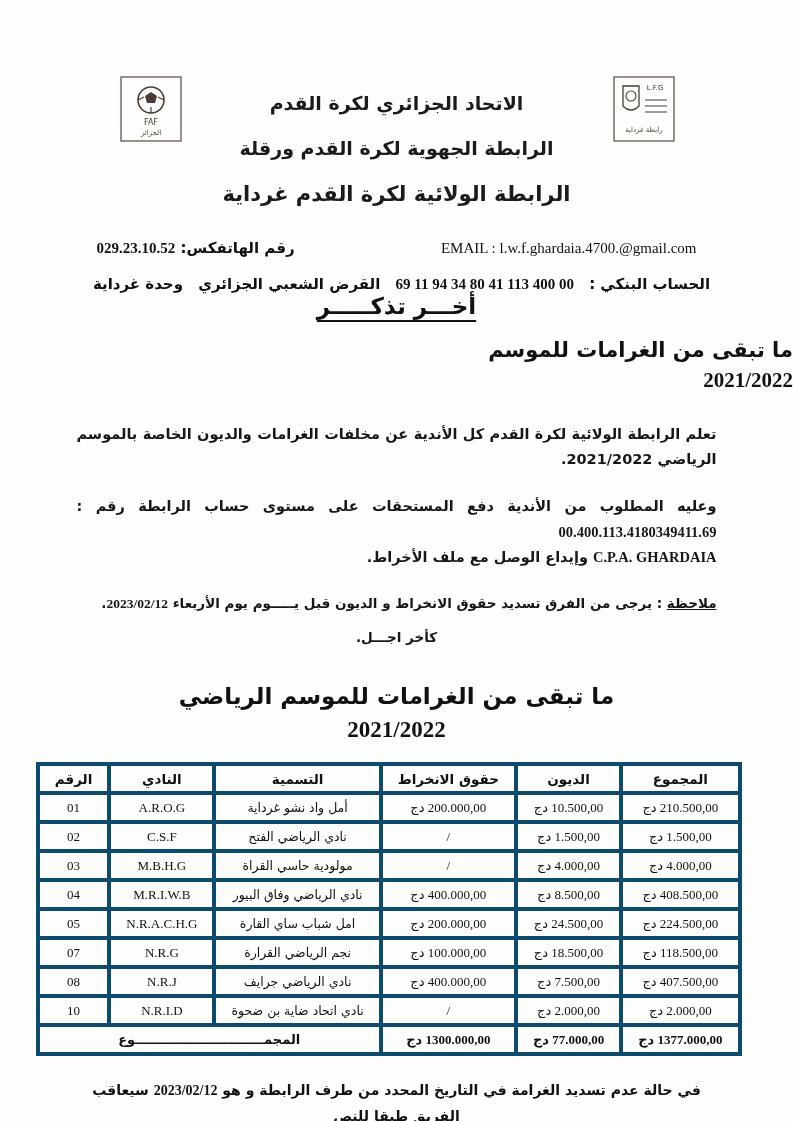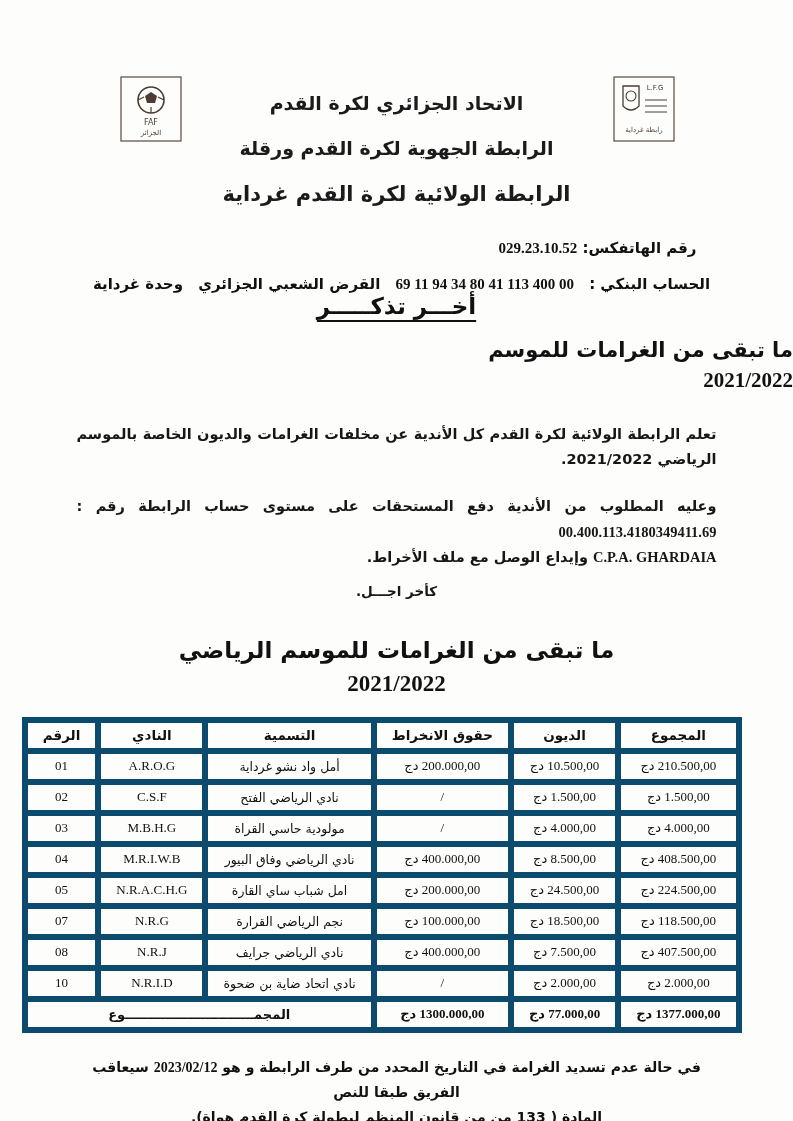--- a/index.html
+++ b/index.html
@@ -137,21 +137,21 @@
     width: 690px;
     margin: 16px auto 0 auto;
   }
   table.fines {
     border-collapse: collapse;
     width: 100%;
     font-family: "DejaVu Sans", sans-serif;
     font-size: 13px;
   }
   table.fines th, table.fines td {
-    border: 6px solid #0c4a6e;
+    border: 4px solid #0c4a6e;
     padding: 2px 15px;
     text-align: center;
     height: 21px;
     white-space: nowrap;
   }
   table.fines th {
     font-weight: bold;
     font-size: 13.5px;
   }
   td.name-cell {
@@ -218,20 +218,24 @@
     </div>
 
     <div class="header-lines">
       <div class="hline hline1">الاتحاد الجزائري لكرة القدم</div>
       <div class="hline hline2">الرابطة  الجهوية لكرة القدم ورقلة</div>
       <div class="hline hline3">الرابطة الولائية لكرة القدم  غرداية</div>
     </div>
   </div>
 
   <div class="contact-row first">
+    <span class="email-text">
+      <span>EMAIL :</span>
+      <span>l.w.f.ghardaia.4700.@gmail.com</span>
+    </span>
     <span class="contact-label">
       <span>رقم الهاتفكس:</span>
       <span class="bank-num">029.23.10.52</span>
     </span>
   </div>
 
   <div class="bank-line">
     <span class="bank-seg">الحساب البنكي :</span>
     <span class="bank-seg bank-num">69 11 94 34 80 41 113 400 00</span>
     <span class="bank-seg">القرض الشعبي الجزائري</span>
@@ -249,20 +253,25 @@
     <div class="para p1">تعلم الرابطة الولائية لكرة القدم كل الأندية عن مخلفات الغرامات والديون الخاصة بالموسم الرياضي 2021/2022.</div>
 
     <div class="para p2">
       <span>وعليه المطلوب من الأندية دفع المستحقات على مستوى حساب الرابطة رقم :</span>
       <span class="latin">00.400.113.4180349411.69</span>
       <br>
       <span class="latin">C.P.A. GHARDAIA</span>
       <span>وإيداع الوصل مع ملف الأخراط.</span>
     </div>
 
+    <div class="para p3">
+      <span class="note-label">ملاحظة</span>
+      <span>: يرجى من الفرق تسديد حقوق الانخراط و الديون قبل يـــــوم  يوم الأربعاء</span>
+      <span class="latin">2023/02/12</span>.
+    </div>
 
     <div class="para p4">كأخر اجـــل.</div>
   </div>
 
   <div class="table-title">
     <span>ما تبقى من الغرامات للموسم الرياضي</span>
     <br>
     <span class="latin">2021/2022</span>
   </div>
 

